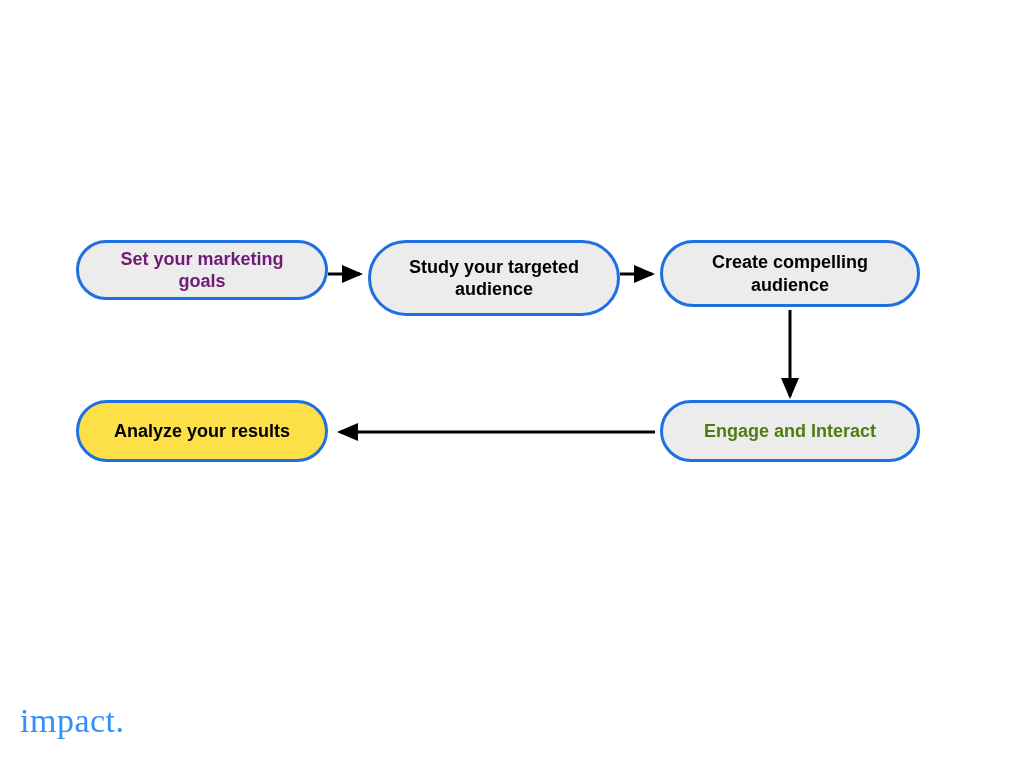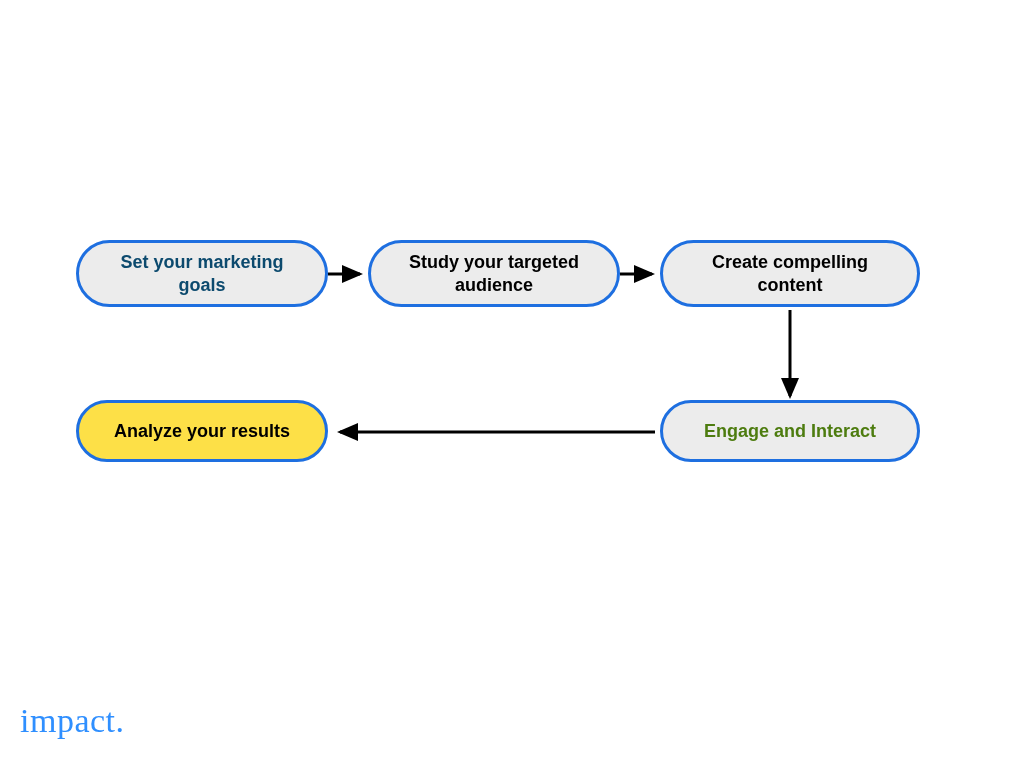--- a/index.html
+++ b/index.html
@@ -55,33 +55,33 @@
 
   <line x1="328" y1="274" x2="360" y2="274" stroke="#000000" stroke-width="3" marker-end="url(#arrowhead)"></line>
 
   <line x1="620" y1="274" x2="652" y2="274" stroke="#000000" stroke-width="3" marker-end="url(#arrowhead)"></line>
 
   <line x1="790" y1="310" x2="790" y2="396" stroke="#000000" stroke-width="3" marker-end="url(#arrowhead)"></line>
 
   <line x1="655" y1="432" x2="340" y2="432" stroke="#000000" stroke-width="3" marker-end="url(#arrowhead)"></line>
 </svg>
 
-<div class="node" style="left:76px; top:240px; width:252px; height:67px;
-            border-color:#1E6FE0; background:#ECECEC; color:#0c4a6e;">
+<div class="node" style="left:76px; top:240px; width:252px; height:60px;
+            border-color:#1E6FE0; background:#ECECEC; color:#701a75;">
   <span>Set your marketing goals</span>
 </div>
 
-<div class="node" style="left:368px; top:240px; width:252px; height:67px;
+<div class="node" style="left:368px; top:240px; width:252px; height:76px;
             border-color:#1E6FE0; background:#ECECEC; color:#000000;">
   <span>Study your targeted audience</span>
 </div>
 
 <div class="node" style="left:660px; top:240px; width:260px; height:67px;
             border-color:#1E6FE0; background:#ECECEC; color:#000000;">
-  <span>Create compelling content</span>
+  <span>Create compelling audience</span>
 </div>
 
 <div class="node" style="left:660px; top:400px; width:260px; height:62px;
             border-color:#1E6FE0; background:#ECECEC; color:#4d7c0f;">
   <span>Engage and Interact</span>
 </div>
 
 <div class="node" style="left:76px; top:400px; width:252px; height:62px;
             border-color:#1E6FE0; background:#fde047; color:#000000;">
   <span>Analyze your results</span>

